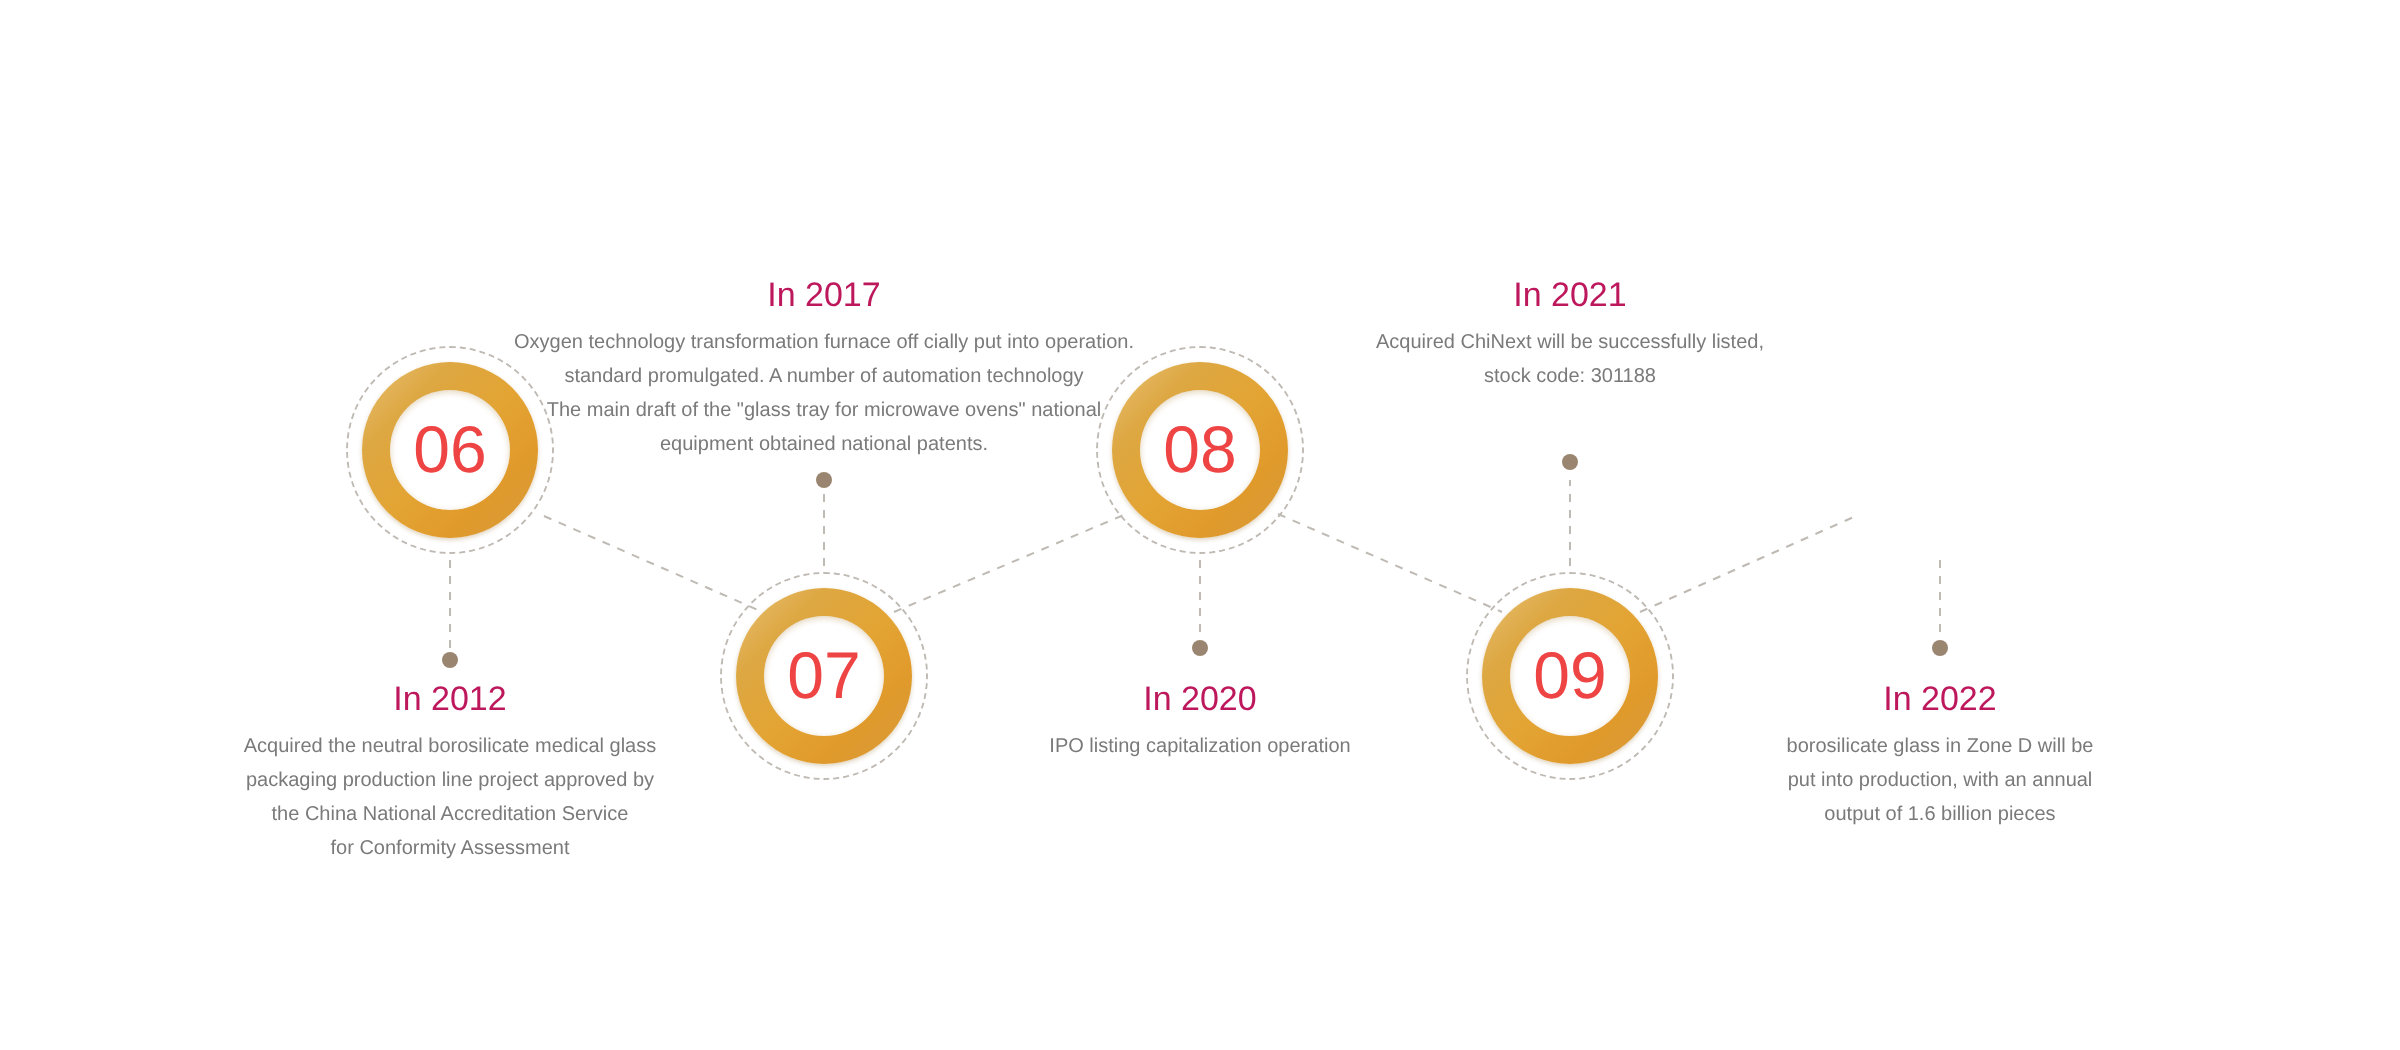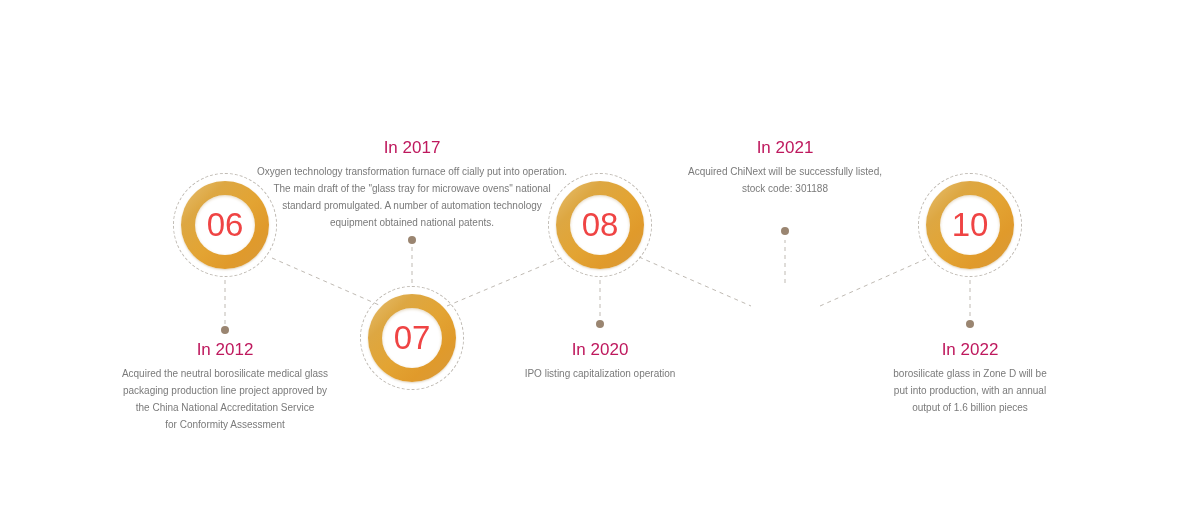--- a/index.html
+++ b/index.html
@@ -167,43 +167,43 @@
 
   <div class="node" style="left:600px; top:225px;">
     <div class="halo"></div>
     <div class="ring">
       <div class="inner">
         <div class="num">08</div>
       </div>
     </div>
   </div>
 
-
-  <div class="node" style="left:970px; top:225px;">
-    <div class="halo"></div>
-    <div class="ring">
-      <div class="inner">
-        <div class="num">10</div>
-      </div>
-    </div>
-  </div>
+  <div class="node" style="left:785px; top:338px;">
+    <div class="halo"></div>
+    <div class="ring">
+      <div class="inner">
+        <div class="num">09</div>
+      </div>
+    </div>
+  </div>
+
 
   <div class="block" style="left:105px; top:340px; width:240px;">
     <p class="year">In 2012</p>
     <p class="body">Acquired the neutral borosilicate medical glass</p>
     <p class="body">packaging production line project approved by</p>
     <p class="body">the China National Accreditation Service</p>
     <p class="body">for Conformity Assessment</p>
   </div>
 
   <div class="block" style="left:252px; top:138px; width:320px;">
     <p class="year">In 2017</p>
     <p class="body">Oxygen technology transformation furnace off cially put into operation.</p>
+    <p class="body">standard promulgated. A number of automation technology</p>
     <p class="body">The main draft of the "glass tray for microwave ovens" national</p>
-    <p class="body">standard promulgated. A number of automation technology</p>
     <p class="body">equipment obtained national patents.</p>
   </div>
 
   <div class="block" style="left:490px; top:340px; width:220px;">
     <p class="year">In 2020</p>
     <p class="body">IPO listing capitalization operation</p>
   </div>
 
   <div class="block" style="left:675px; top:138px; width:220px;">
     <p class="year">In 2021</p>

